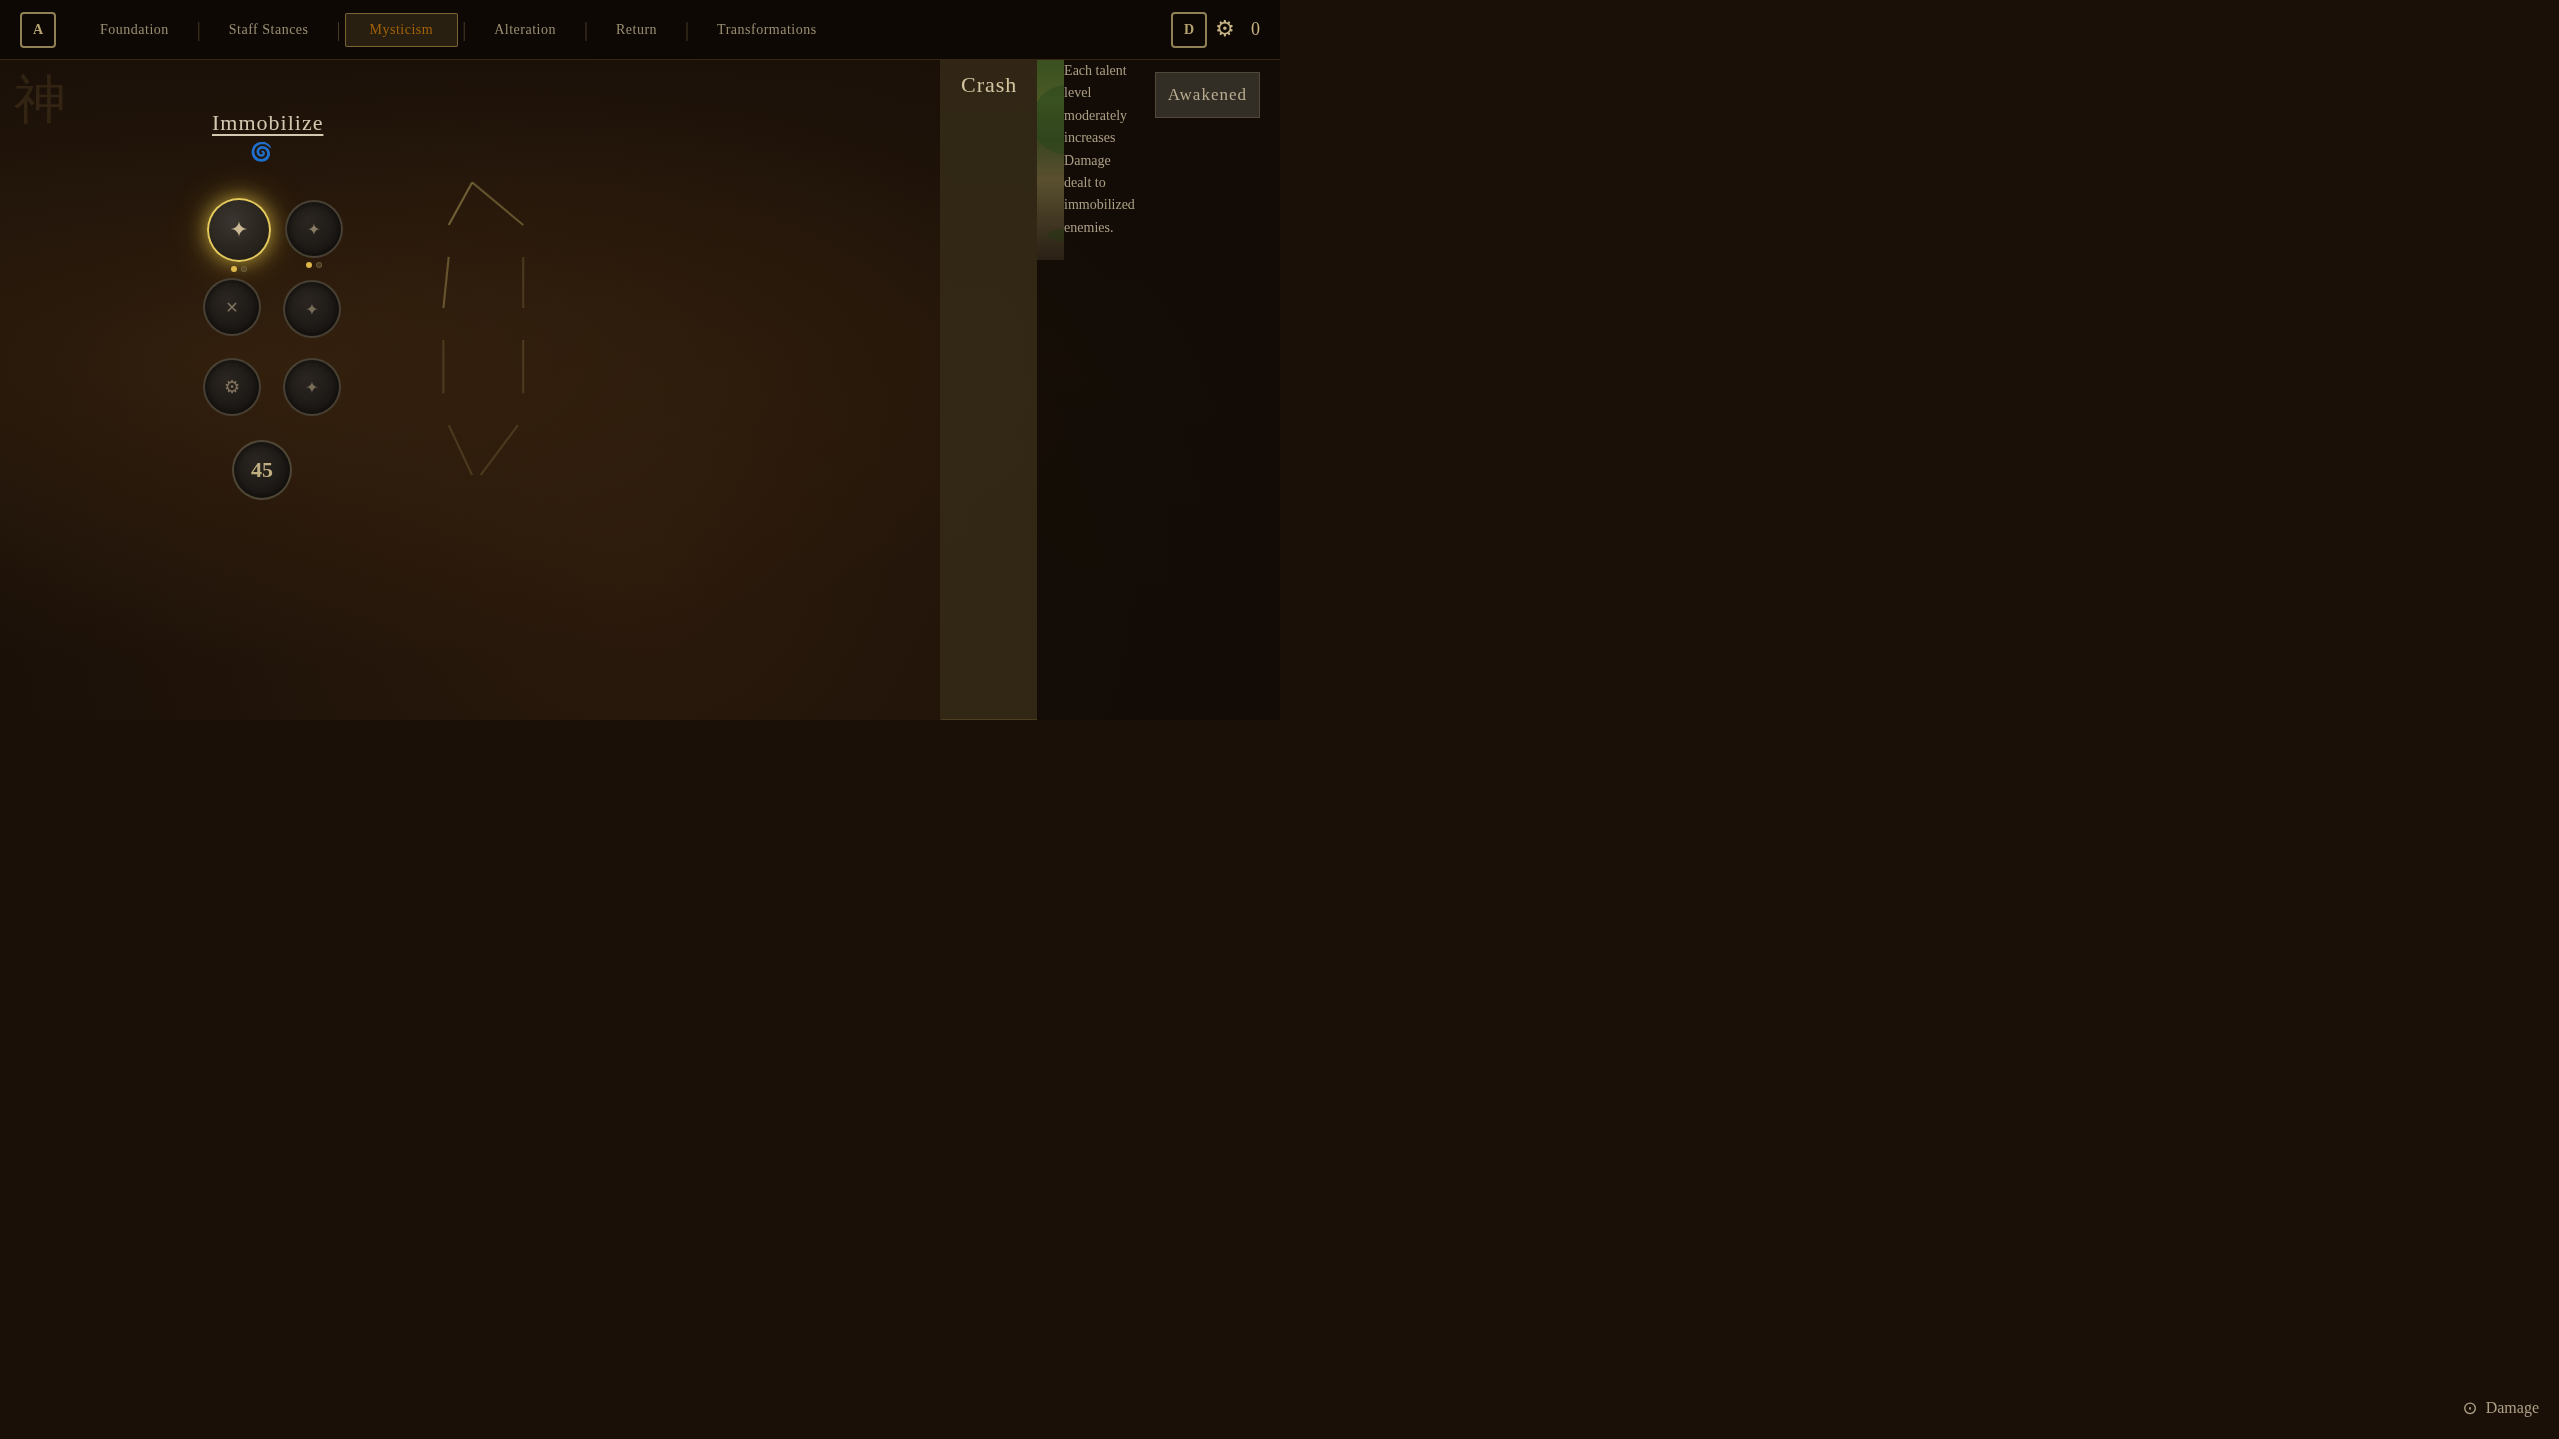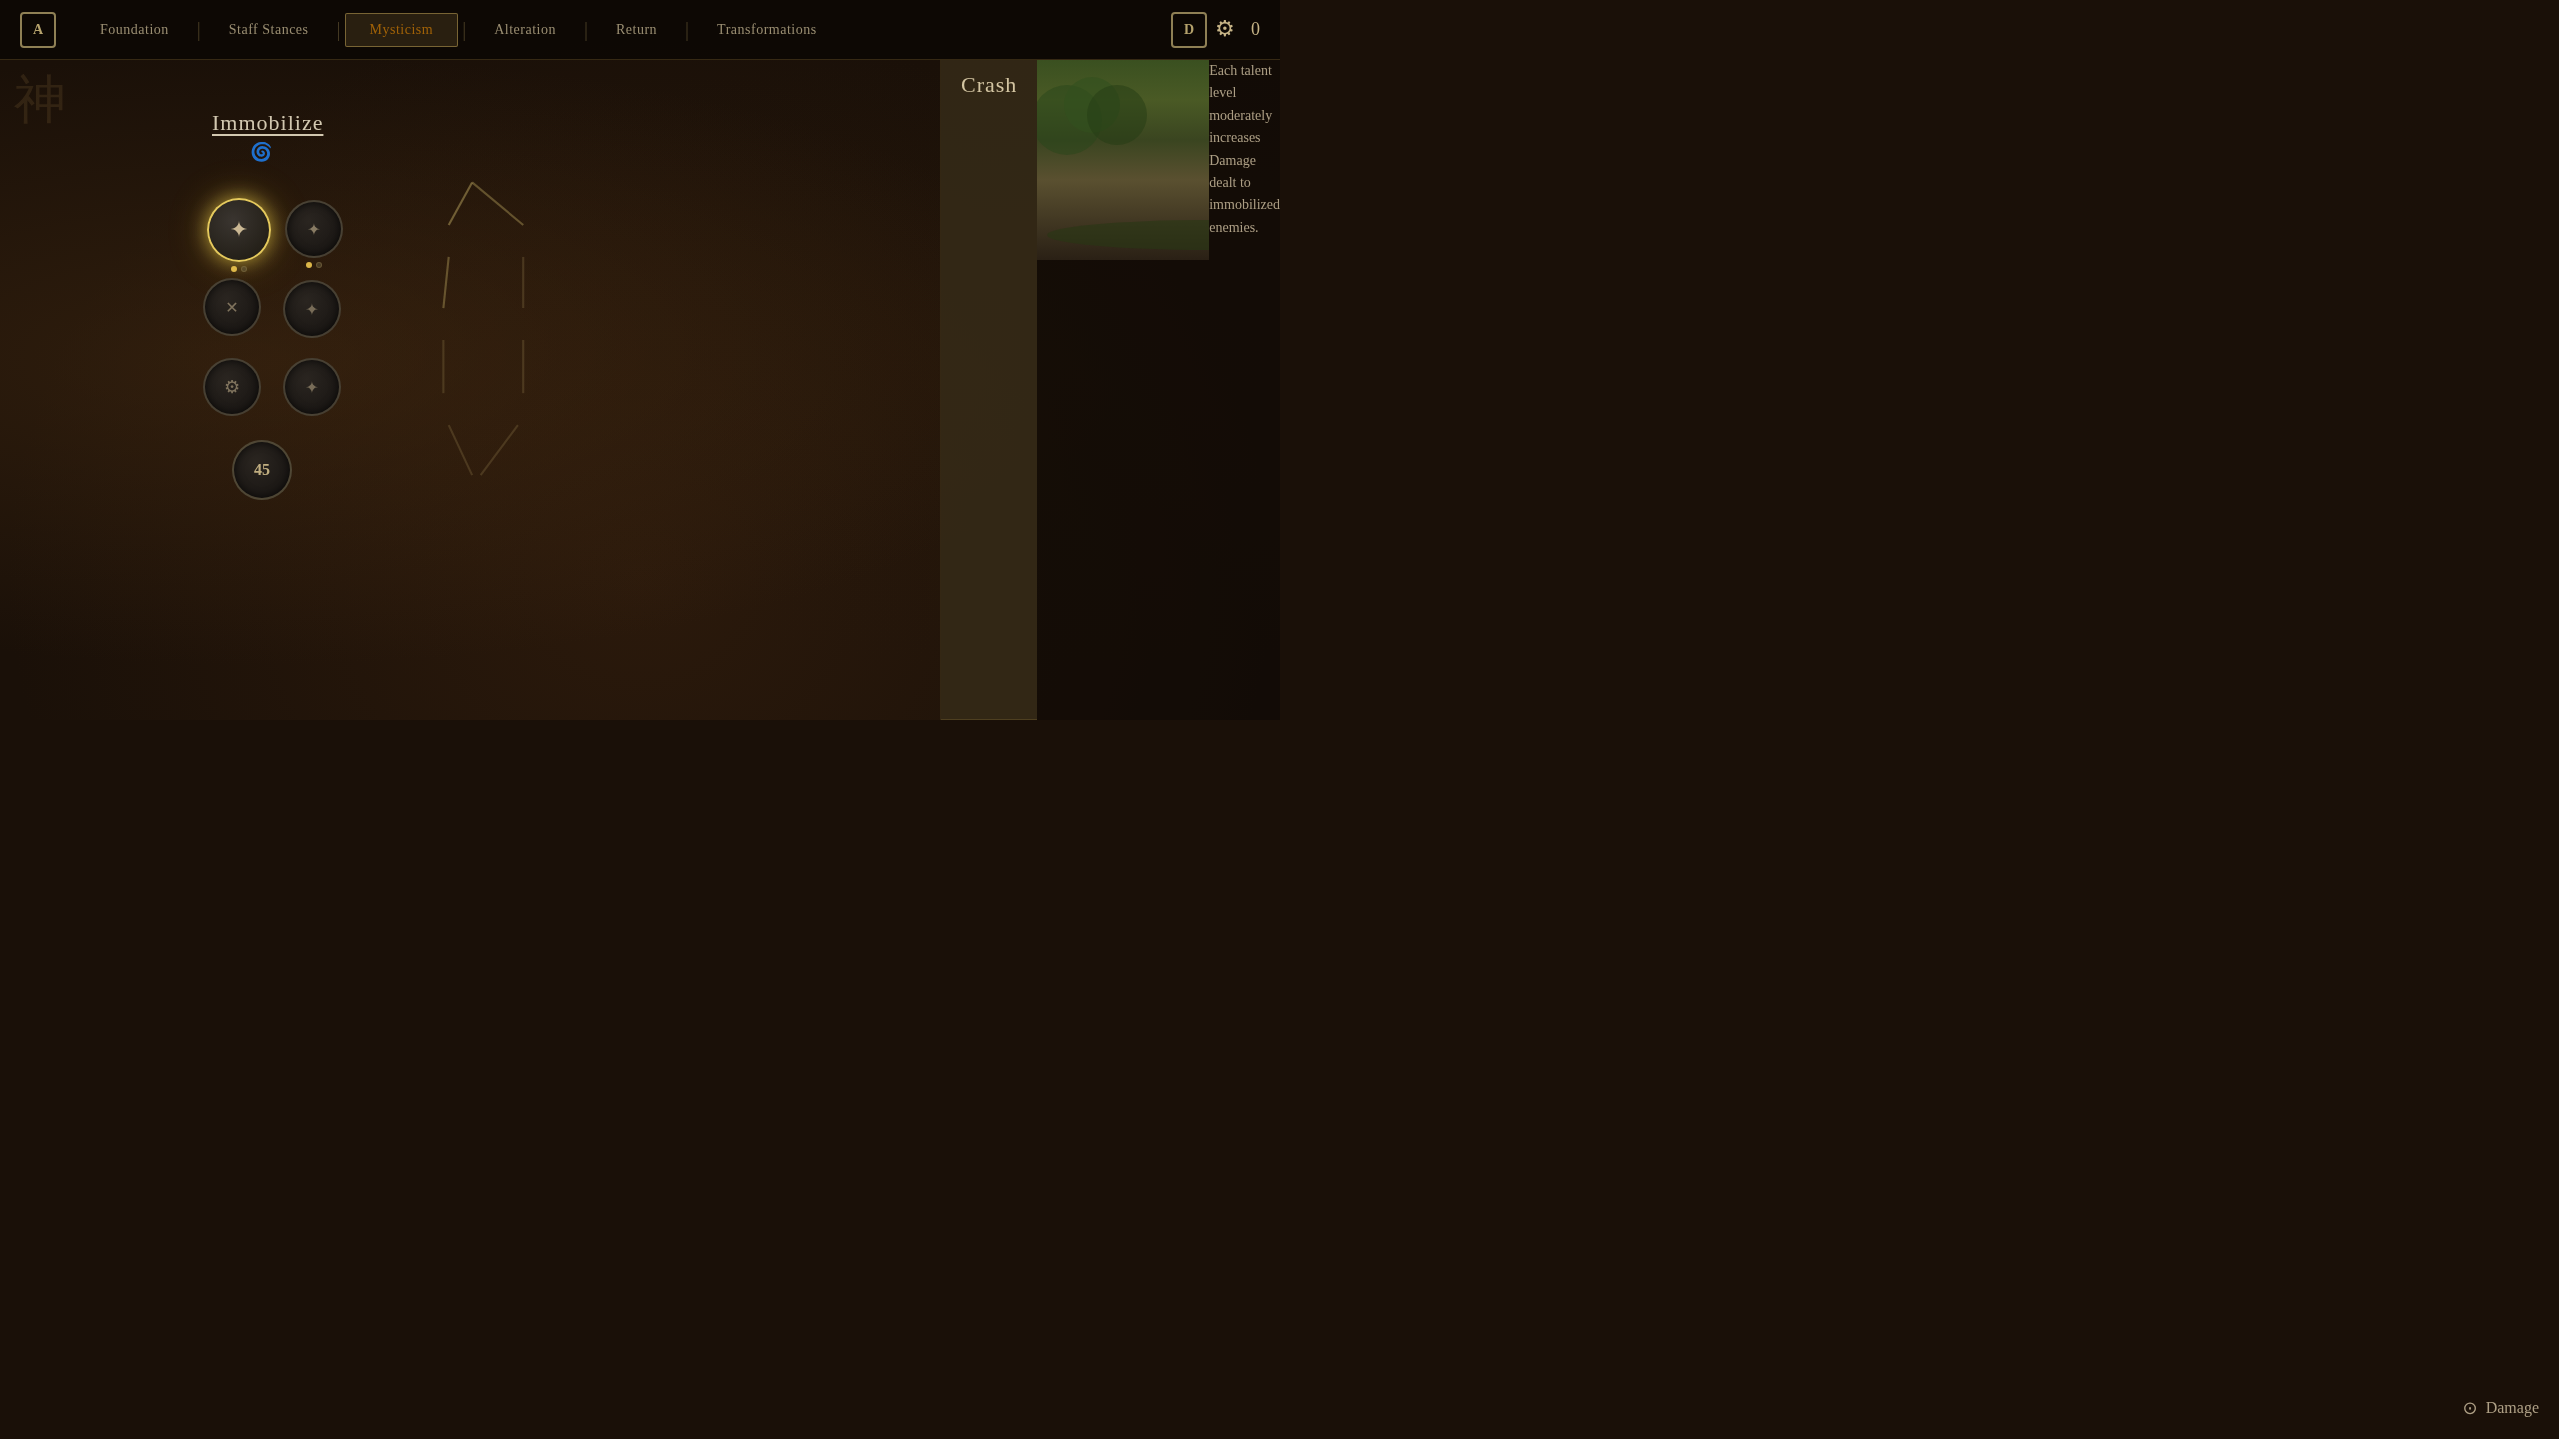--- a/index.html
+++ b/index.html
@@ -228,21 +228,21 @@
       width: 6px;
       height: 6px;
       border-radius: 50%;
     }
 
     .dot.filled { background: rgba(240,200,80,0.9); }
     .dot.empty { background: rgba(100,90,60,0.5); border: 1px solid rgba(150,130,80,0.4); }
 
     .node-number {
       color: rgba(210,190,140,0.9);
-      font-size: 16px;
+      font-size: 22px;
       font-weight: bold;
     }
 
     
     .right-panel {
       width: 340px;
       background: rgba(15,10,5,0.7);
       border-left: 1px solid rgba(100,80,40,0.4);
       display: flex;
       flex-direction: row;
@@ -476,20 +476,23 @@
 
         <line x1="240" y1="118" x2="252" y2="105" stroke="rgba(190,175,140,0.8)" stroke-width="4" stroke-linecap="round"></line>
 
         <circle cx="260" cy="78" r="5" fill="rgba(255,220,100,0.7)"></circle>
         <circle cx="260" cy="78" r="10" fill="rgba(255,200,80,0.25)"></circle>
       </svg>
     </div>
 
     <div class="panel-description">Each talent level moderately increases Damage dealt to immobilized enemies.</div>
 
+    <div class="panel-footer">
+      <button class="awakened-btn">Awakened</button>
+    </div>
 
   </div>
 
 </div>
 
 <div class="return-btn" style="position:fixed; bottom:20px; right:20px; z-index:20; display:flex; align-items:center; gap:8px; color:rgba(200,185,155,0.85); font-size:16px; cursor:pointer;">
   <span class="return-icon">⊙</span>
   <span>Damage</span>
 </div>
 

